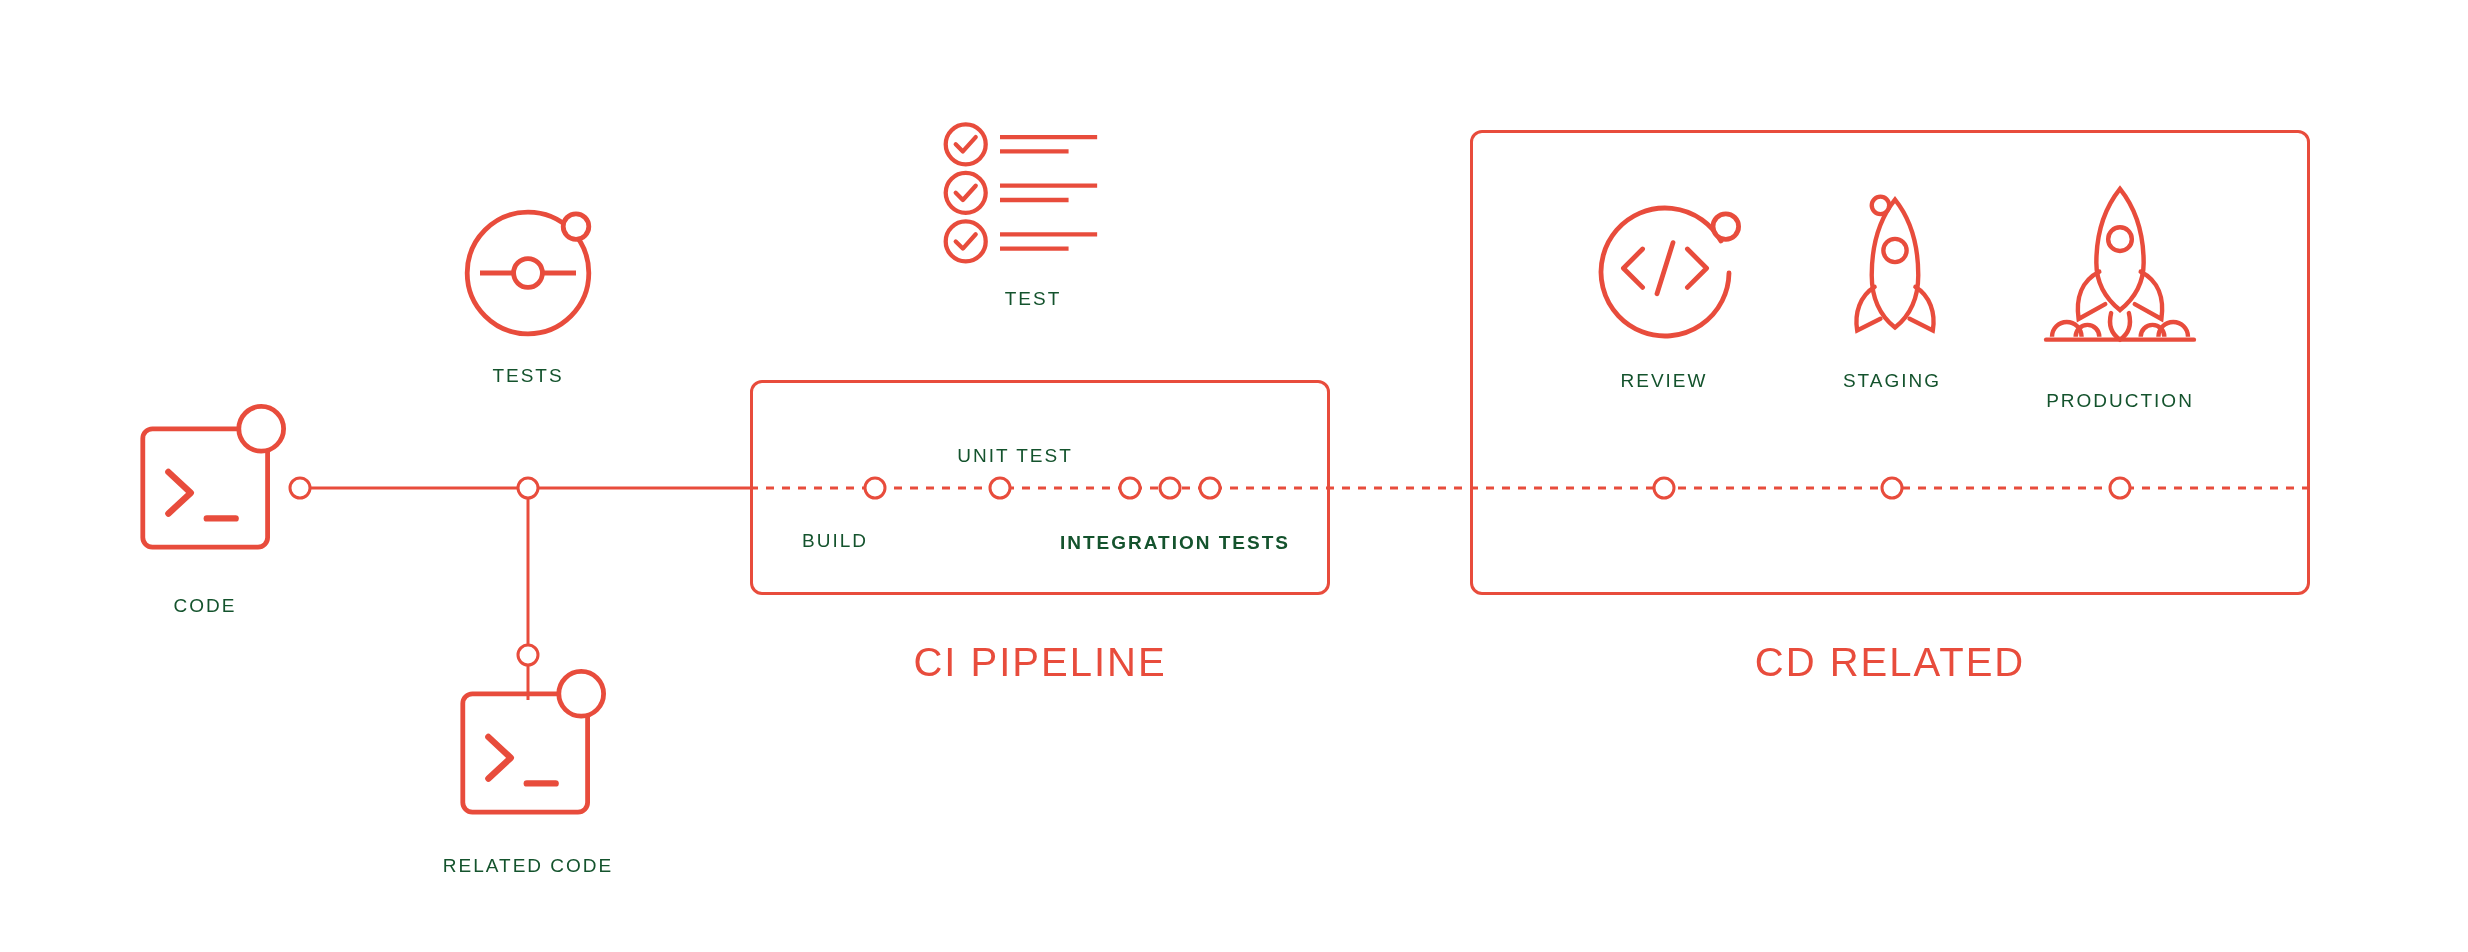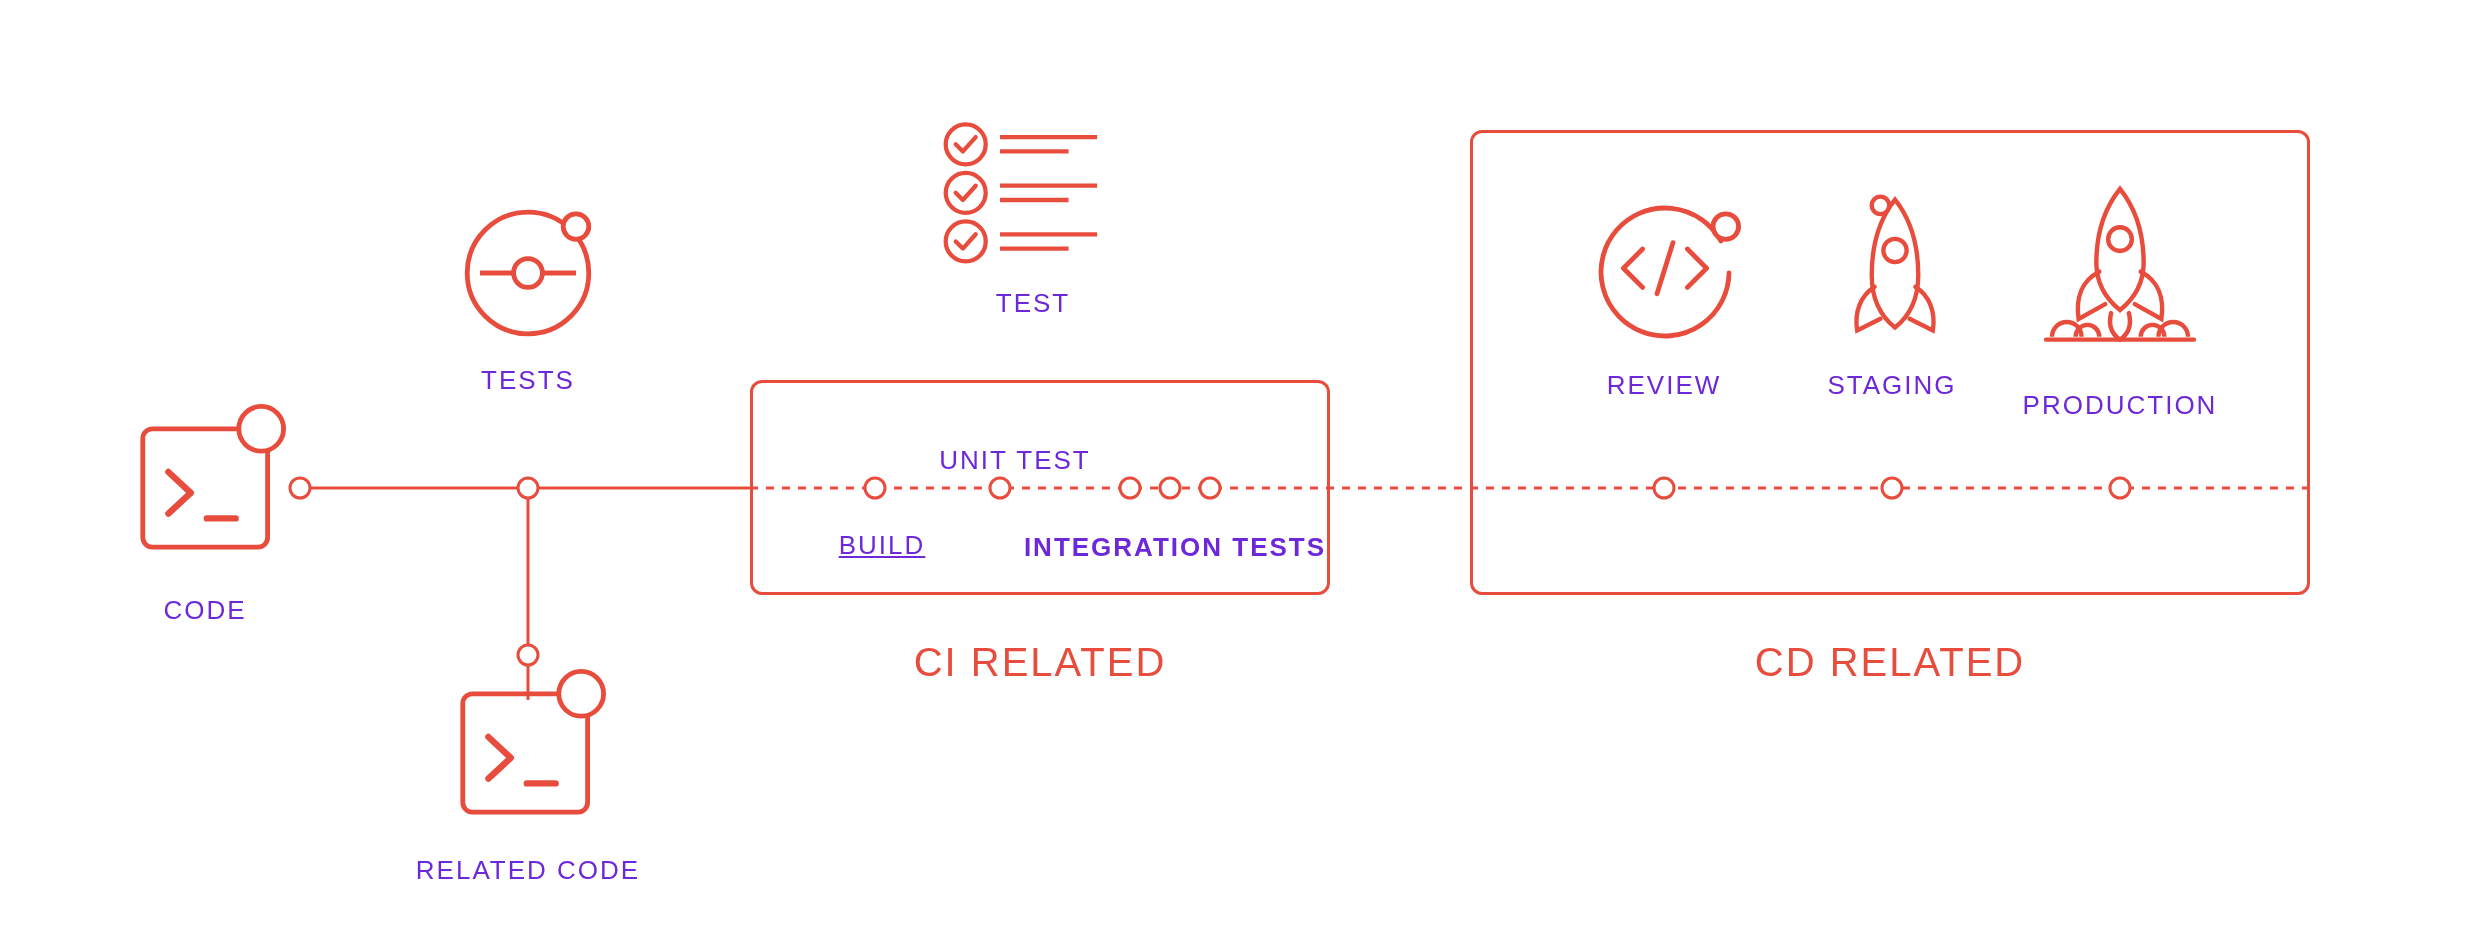--- a/index.html
+++ b/index.html
@@ -6,22 +6,22 @@
   body {
     width: 2468px;
     height: 952px;
     background: #ffffff;
     font-family: -apple-system, "Helvetica Neue", Arial, sans-serif;
     position: relative;
     color: #e84c3c;
   }
   .label {
     position: absolute;
-    color: #6d28d9;
-    font-size: 26px;
+    color: #14532d;
+    font-size: 19px;
     letter-spacing: 2px;
     white-space: nowrap;
     text-align: center;
     transform: translateX(-50%);
   }
   .big-label {
     position: absolute;
     color: #e84c3c;
     font-size: 40px;
     letter-spacing: 2px;
@@ -104,24 +104,24 @@
   <g transform="translate(0,68)">
     <circle cx="18" cy="18" r="14" fill="none" stroke="#e84c3c" stroke-width="3"></circle>
     <polyline points="11,18 16,23 25,13" fill="none" stroke="#e84c3c" stroke-width="3" stroke-linecap="round" stroke-linejoin="round"></polyline>
     <line x1="42" y1="13" x2="110" y2="13" stroke="#e84c3c" stroke-width="3"></line>
     <line x1="42" y1="23" x2="90" y2="23" stroke="#e84c3c" stroke-width="3"></line>
   </g>
 </svg>
 <div class="label" style="left:1033px; top:288px;">TEST</div>
 
 <div class="box" style="left:750px; top:380px; width:580px; height:215px;"></div>
-<div class="label" style="left:882px; top:530px;text-decoration:underline;">BUILD</div>
+<div class="label" style="left:835px; top:530px;">BUILD</div>
 <div class="label" style="left:1015px; top:445px;">UNIT TEST</div>
 <div class="label" style="left:1175px; top:532px;font-weight:bold;">INTEGRATION TESTS</div>
-<div class="big-label" style="left:1040px; top:640px;">CI RELATED</div>
+<div class="big-label" style="left:1040px; top:640px;">CI PIPELINE</div>
 
 <div class="box" style="left:1470px; top:130px; width:840px; height:465px;"></div>
 
 <svg style="left:1585;top:185;" width="160" height="160" viewBox="0 0 100 100">
   <path d="M 85 35 A 40 40 0 1 0 90 55" fill="none" stroke="#e84c3c" stroke-width="3" stroke-linecap="round"></path>
   <circle cx="88" cy="26" r="8" fill="#fff" stroke="#e84c3c" stroke-width="3"></circle>
   <polyline points="36,40 24,52 36,64" fill="none" stroke="#e84c3c" stroke-width="3" stroke-linecap="round" stroke-linejoin="round"></polyline>
   <polyline points="64,40 76,52 64,64" fill="none" stroke="#e84c3c" stroke-width="3" stroke-linecap="round" stroke-linejoin="round"></polyline>
   <line x1="55" y1="36" x2="45" y2="68" stroke="#e84c3c" stroke-width="3" stroke-linecap="round"></line>
 </svg>

